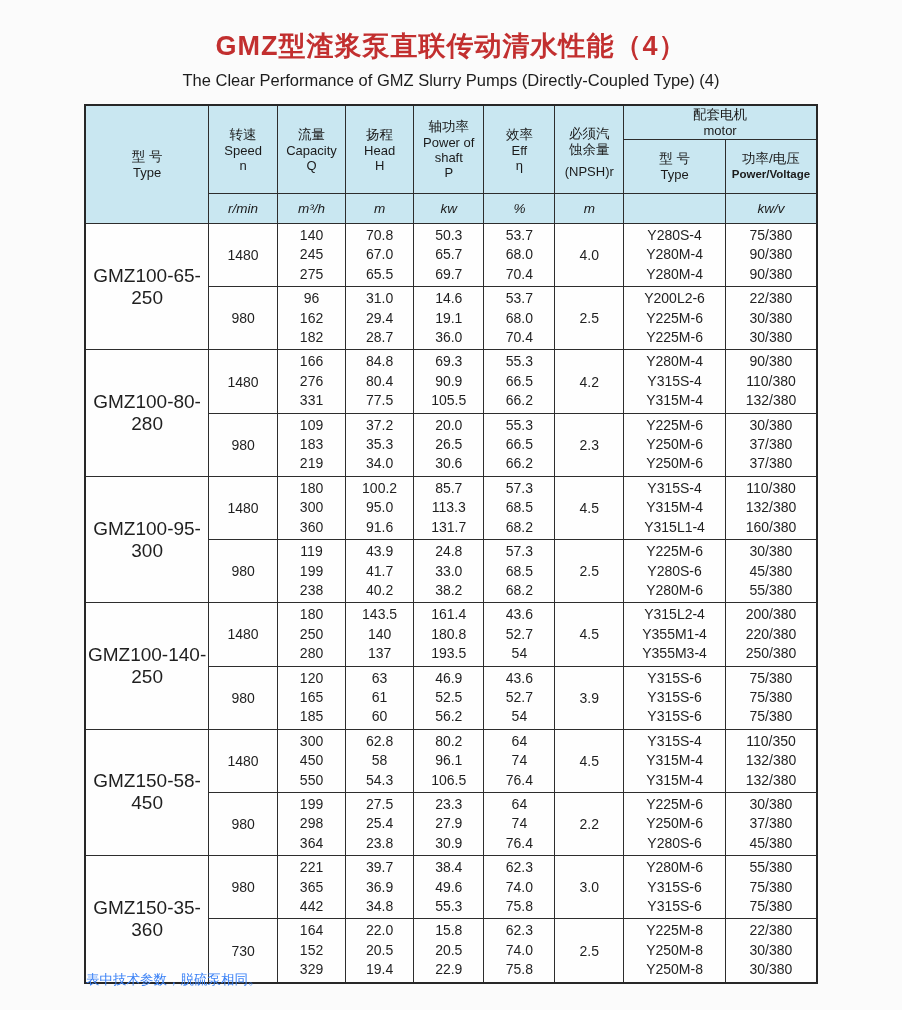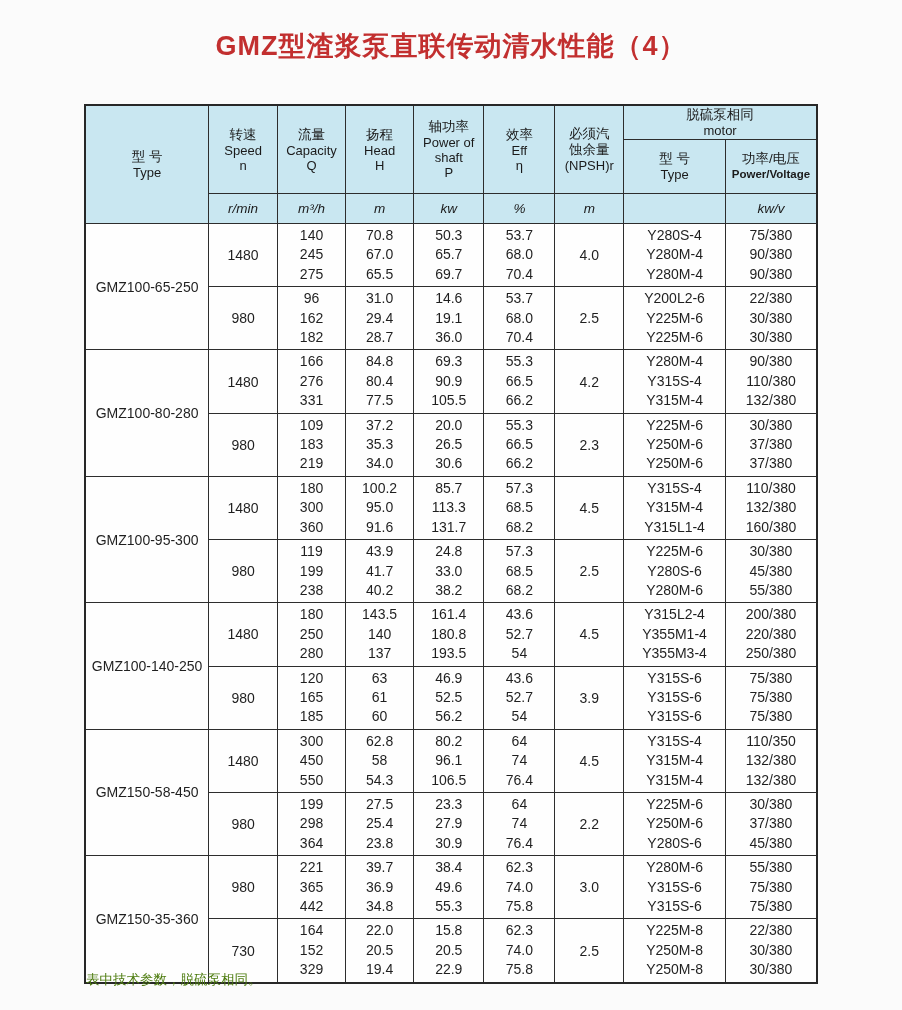--- a/index.html
+++ b/index.html
@@ -40,43 +40,44 @@
     overflow: hidden;
   }
   .perf thead th {
     background: #c9e7f1;
     font-weight: normal;
     color: #1b1b1b;
   }
   .hd-cn { font-size: 13.5px; line-height: 16px; }
   .hd-en { font-size: 13px;  line-height: 15px; }
   .hd-sym{ font-size: 13px;  line-height: 15px; }
-  .npsh-wrap { display: block; max-width: 48px; margin: 0 auto; white-space: normal; }
+  .npsh-wrap { display: block; max-width: 48px; margin: 6px auto; white-space: normal; }
   .pv-en { font-size: 11.5px; font-weight: bold; }
   .row-motor { height: 34px; }
   .row-sub   { height: 54px; }
   .row-units { height: 30px; }
   .unit { font-size: 13.5px; font-style: italic; }
 
   .perf tbody td { font-size: 14px; background: #fefefe; }
-  .perf td.model { font-size: 14px; padding: 0; letter-spacing: 0; }
+  .perf td.model { font-size: 19px; padding: 0; letter-spacing: 0; }
   .perf td.multi { white-space: pre-line; line-height: 19.4px; padding: 2px 0; }
   .perf tbody tr { height: 61px; }
 
   .footnote {
     position: absolute; left: 86px; top: 971px;
-    font-size: 13.5px; color: #4d7c0f;
+    font-size: 13.5px; color: #3b82f6;
   }
 </style>
 </head>
 <body>
 
 <div class="page">
 
   <h1 class="title">GMZ型渣浆泵直联传动清水性能（4）</h1>
+  <h2 class="subtitle">The Clear Performance of GMZ Slurry Pumps (Directly-Coupled Type) (4)</h2>
 
   <table class="perf">
     <colgroup>
       <col style="width:16.9%">
         <col style="width:9.4%">
         <col style="width:9.3%">
       <col style="width:9.3%">
         <col style="width:9.6%">
         <col style="width:9.7%">
       <col style="width:9.4%">
@@ -112,21 +113,21 @@
         <th rowspan="2">
           <div class="hd-cn">效率</div>
           <div class="hd-en">Eff</div>
           <div class="hd-sym">η</div>
         </th>
         <th rowspan="2">
           <span class="hd-cn npsh-wrap">必须汽蚀余量</span>
           <div class="hd-en">(NPSH)r</div>
         </th>
         <th colspan="2">
-          <div class="hd-cn">脱硫泵相同</div>
+          <div class="hd-cn">配套电机</div>
           <div class="hd-en">motor</div>
         </th>
       </tr>
       <tr class="row-sub">
         <th>
           <div class="hd-cn">型 号</div>
           <div class="hd-en">Type</div>
         </th>
         <th>
           <div class="hd-cn">功率/电压</div>

